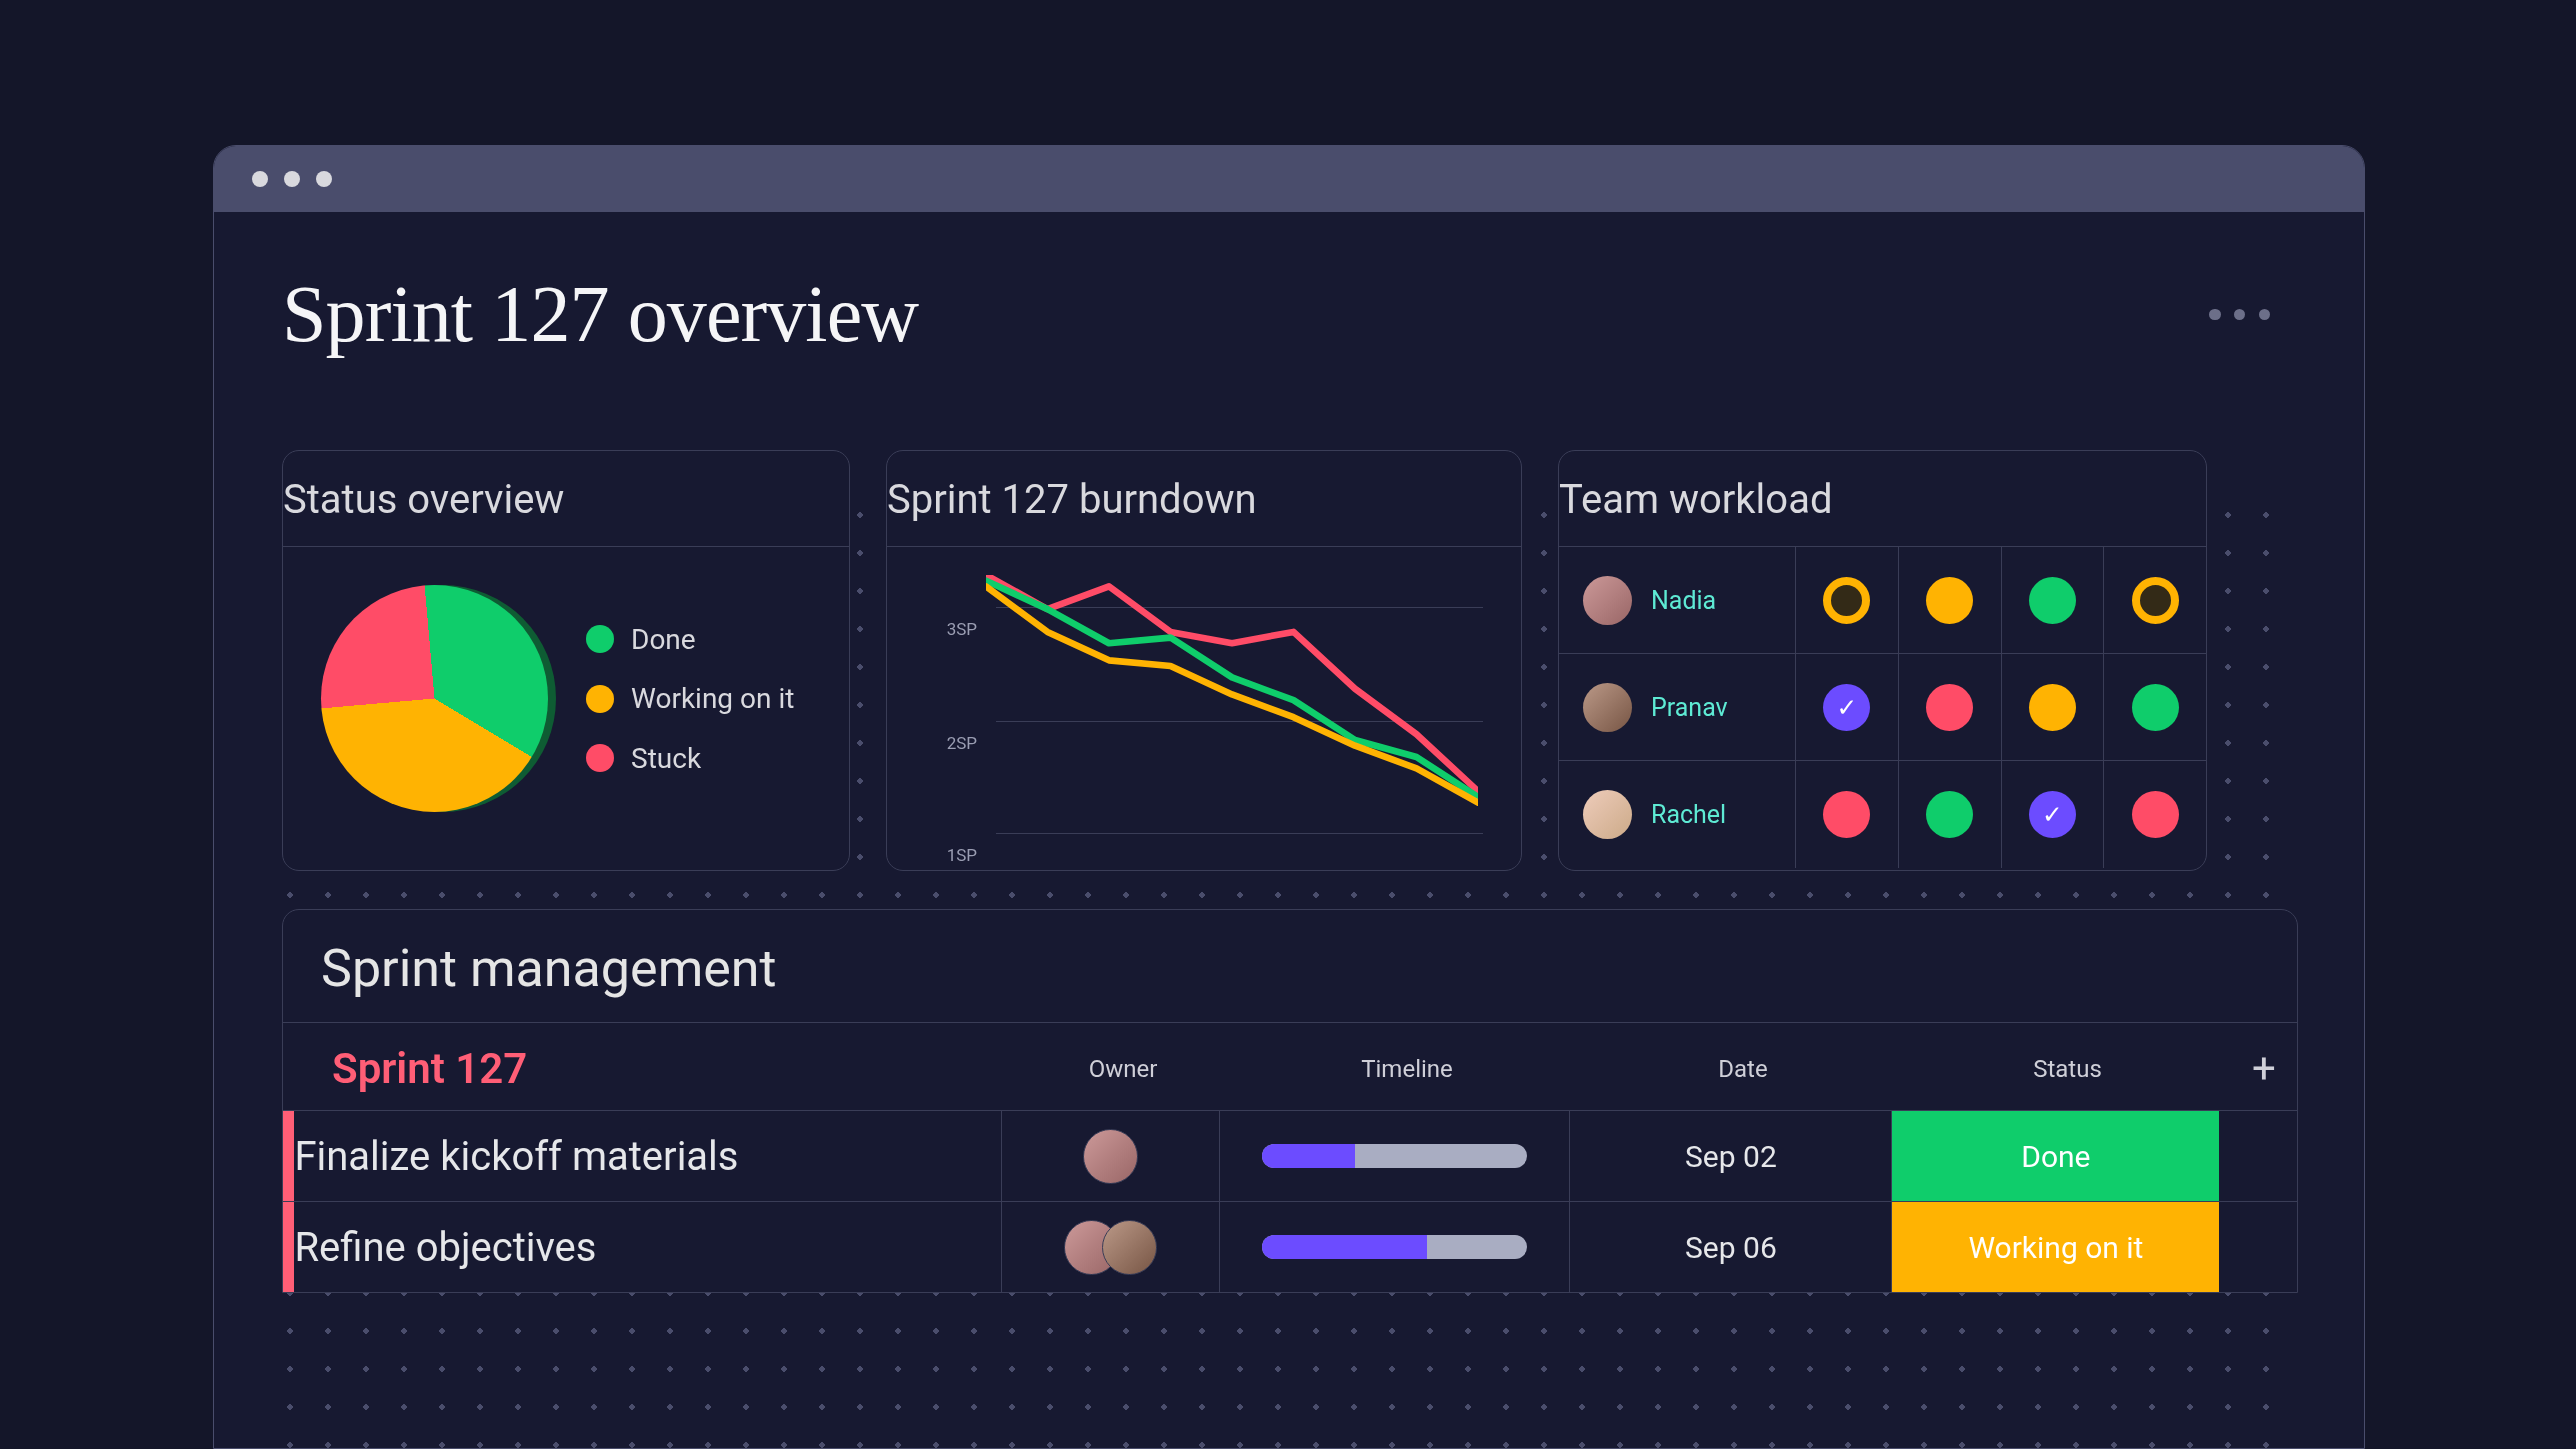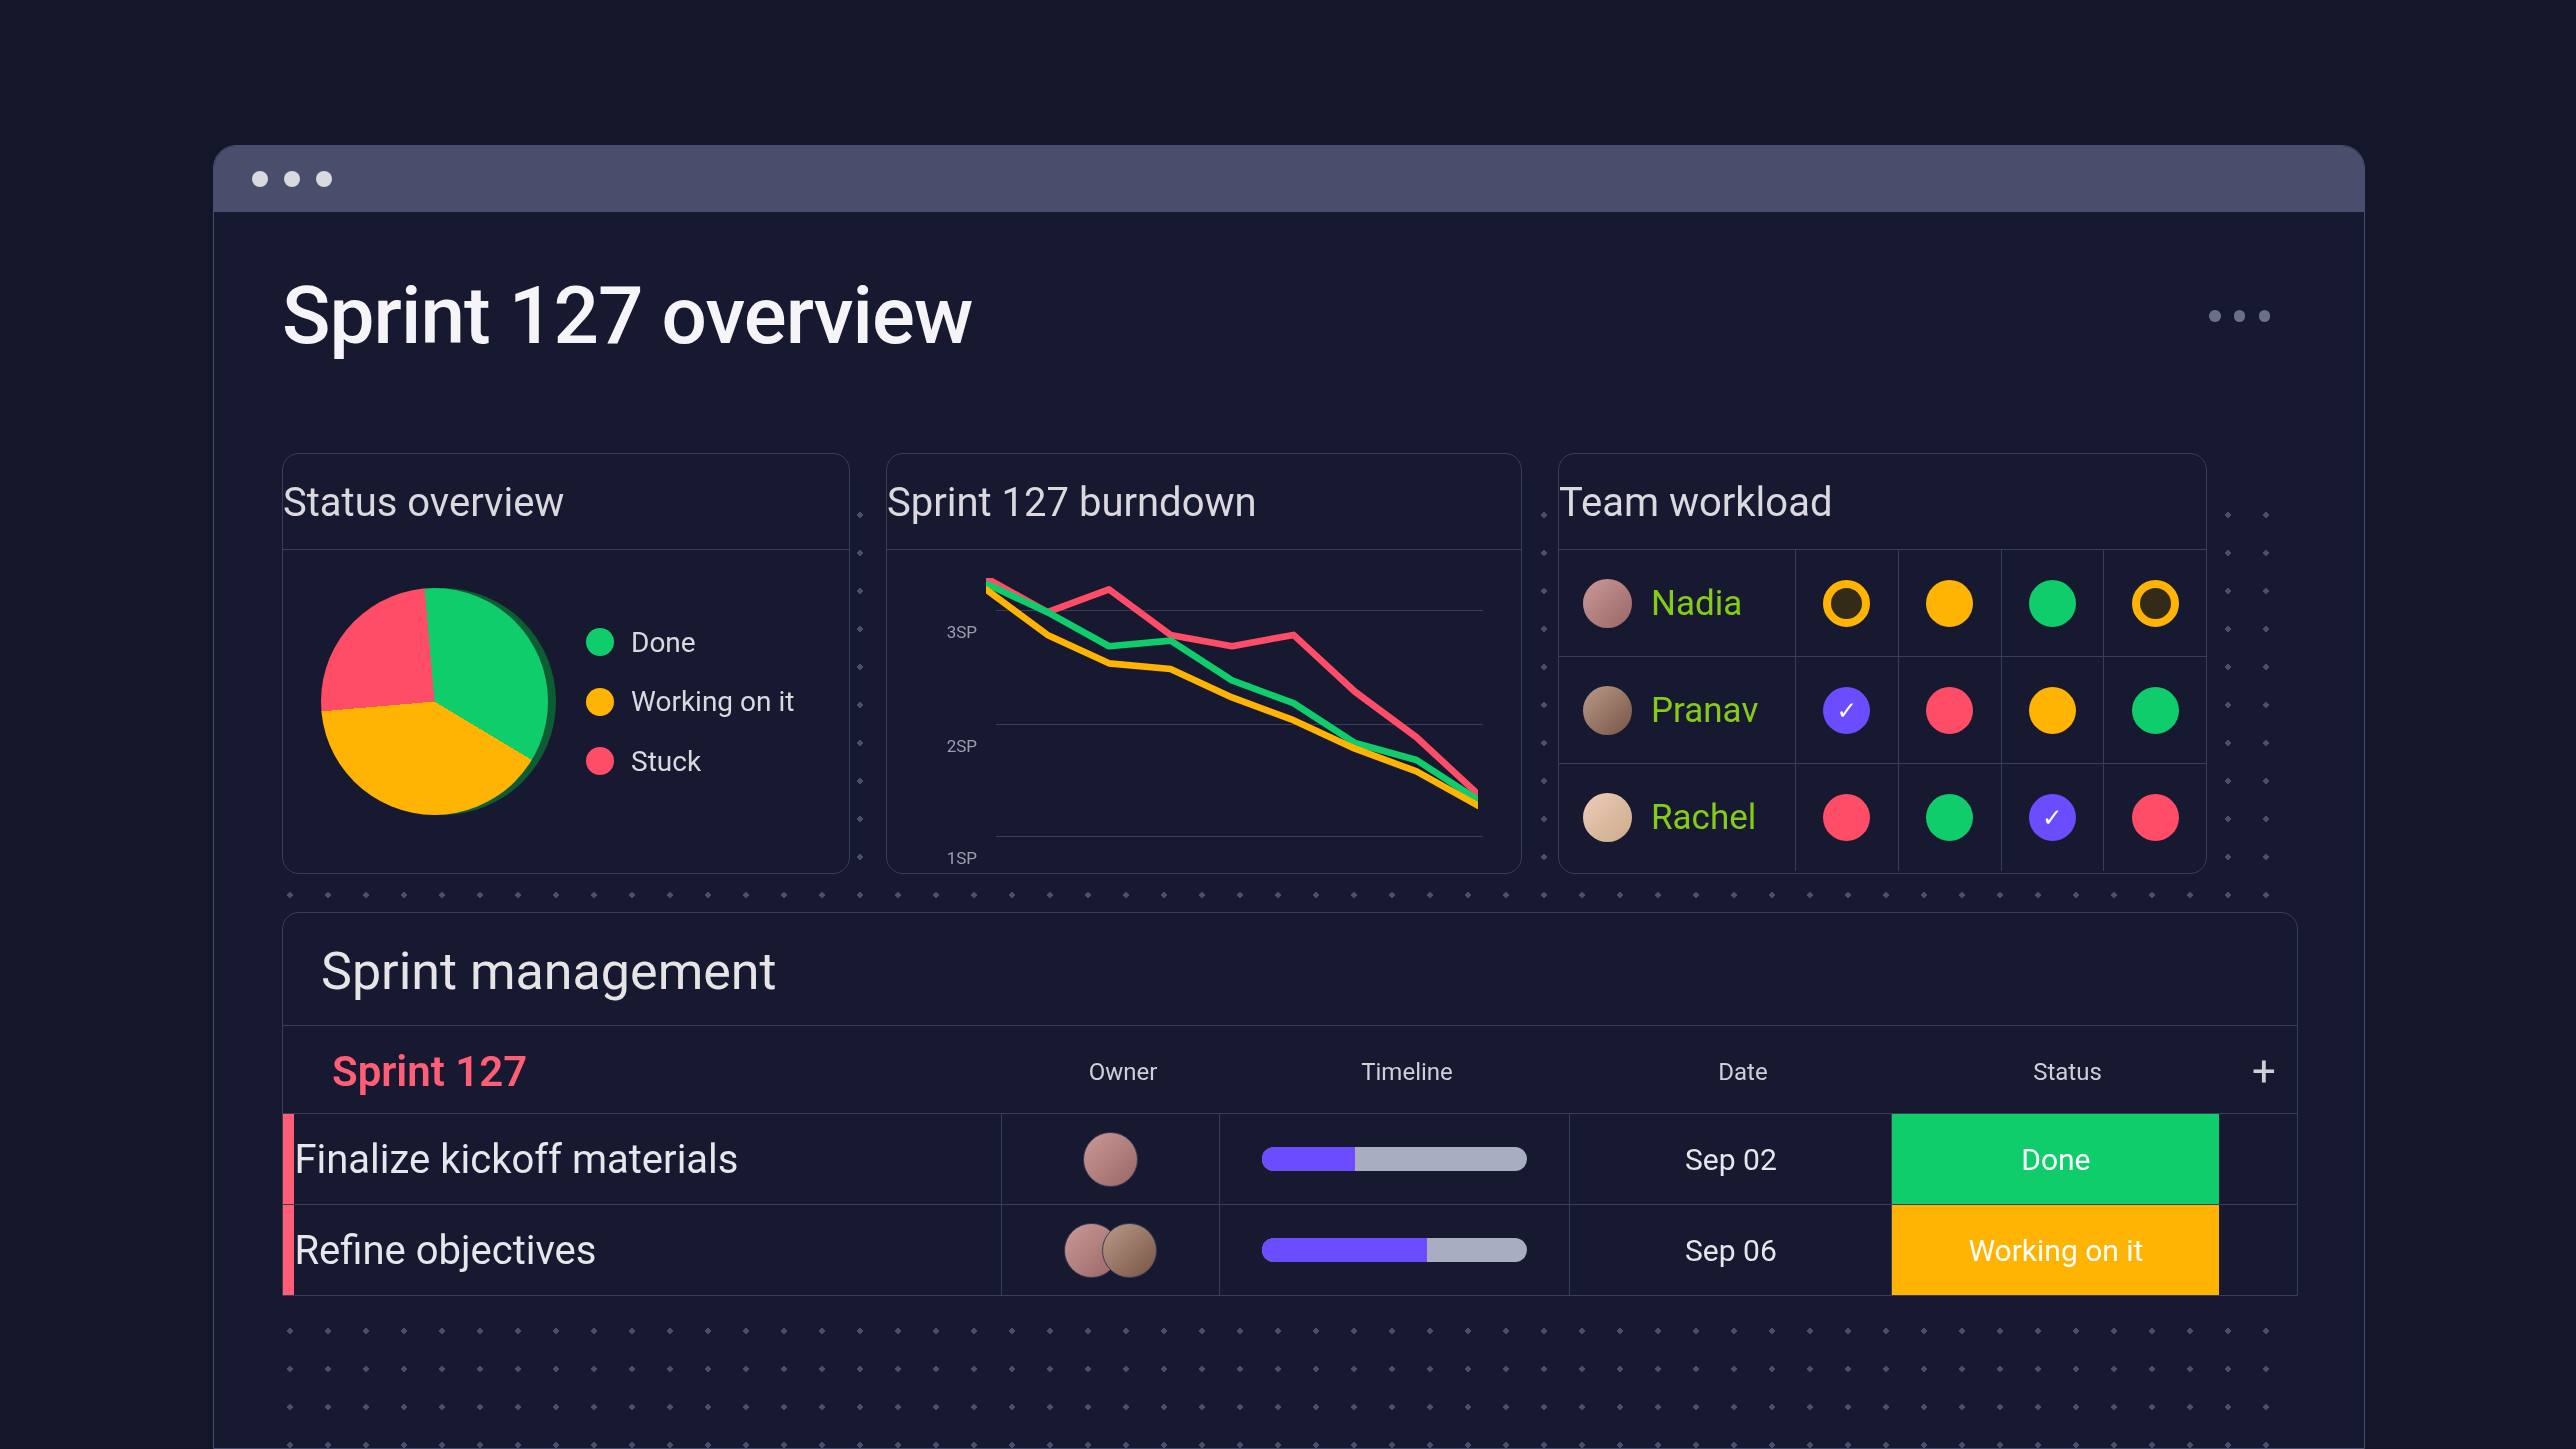--- a/index.html
+++ b/index.html
@@ -41,20 +41,21 @@
   display:flex;
   justify-content:space-between;
   align-items:center;
   margin-bottom:90px;
 }
 .page-title {
   font-size:80px;
   font-weight:500;
   color:#f5f5f7;
   letter-spacing:-0.9px;
+  font-family:Liberation Serif, serif;
 }
 .more-dots { display:flex; gap:13.3px; padding-right:28px; }
 .more-dot { width:11.4px; height:11.4px; border-radius:50%; background:#6c6f89; }
 
 .dotgrid {
   position:absolute;
   background-image: radial-gradient(circle, #4a4d6c 2.8px, transparent 2.8px);
   background-size:38px 38px;
   background-position:0 0;
 }
@@ -108,21 +109,21 @@
 
 
 .work-card { width:649px; height:421px; }
 .work-body { }
 .work-row { display:flex; align-items:center; border-bottom:1.9px solid #3a3d57; height:107px; }
 .work-row:last-child { border-bottom:none; }
 .work-person { display:flex; align-items:center; gap:19px; width:237px; padding-left:24px; border-right:1.9px solid #3a3d57; height:100%; }
 .avatar { width:49px; height:49px; border-radius:50%; background:linear-gradient(135deg,#c99,#966); flex-shrink:0; }
 .avatar.a2 { background:linear-gradient(135deg,#b98,#754); }
 .avatar.a3 { background:linear-gradient(135deg,#ecb,#ca8); }
-.work-name { font-size:35px; color:#84cc16; }
+.work-name { font-size:25px; color:#5eead4; }
 .work-cells { display:flex; flex:1; height:100%; }
 .work-cell { flex:1; display:flex; align-items:center; justify-content:center; border-right:1.9px solid #3a3d57; }
 .work-cell:last-child { border-right:none; }
 .chip { width:47px; height:47px; border-radius:50%; }
 .chip.ring { background:transparent; border:8.5px solid; }
 .chip.check { display:flex; align-items:center; justify-content:center; color:#fff; font-size:24.6px; }
 
 
 .mgmt-card {
   position:relative;

